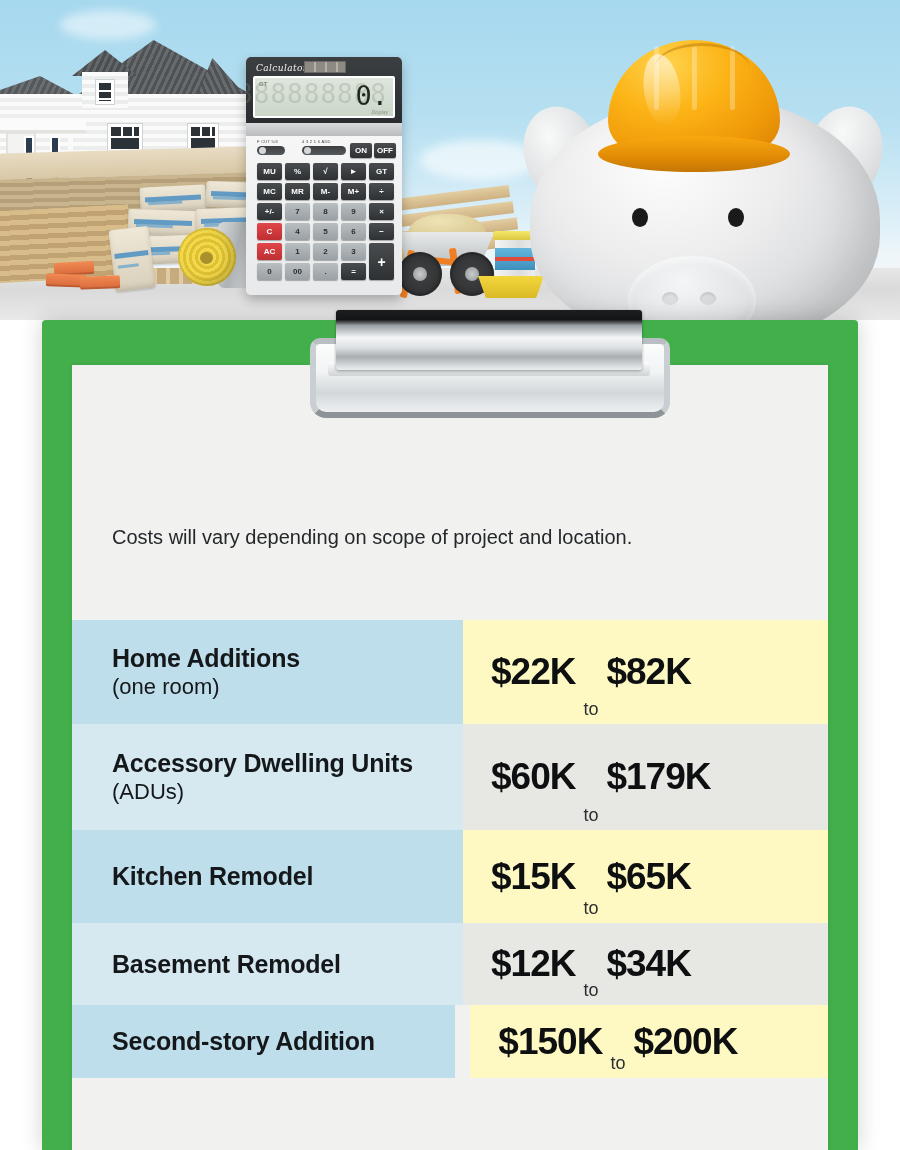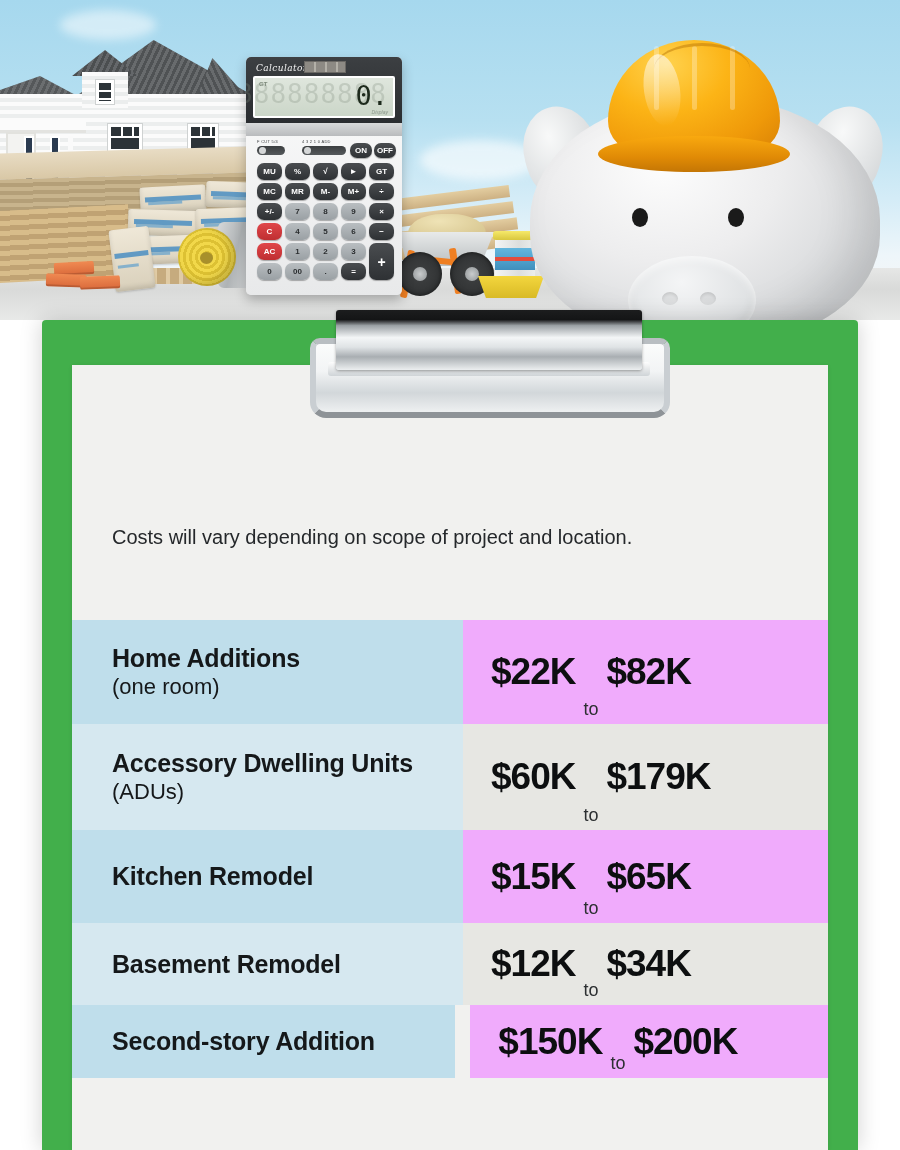--- a/index.html
+++ b/index.html
@@ -135,21 +135,21 @@
     font-size:26px; line-height:26px; color:#7f8c7d; opacity:.28; letter-spacing:1px; }
   .lcd-val{ position:absolute; right:5px; top:4px; font-family:"DejaVu Sans Mono",monospace;
     font-size:27px; line-height:27px; color:#1d2a1c; }
   .lcd-disp{ position:absolute; right:5px; bottom:1px; font-size:5px; color:#8a968a; font-style:italic; }
   .calc-band{ position:absolute; left:0; top:66px; width:100%; height:13px;
     background:linear-gradient(to bottom,#d8dadb,#b9bbbd); }
   .switch-lbl{ position:absolute; font-size:4px; color:#3b3e40; letter-spacing:.3px; }
   .switch{ position:absolute; height:9px; border-radius:5px;
     background:linear-gradient(to bottom,#3b3e40,#55595c); }
   .switch b{ position:absolute; left:2px; top:1px; width:7px; height:7px; border-radius:50%; background:#d5d7d8; }
-  .key{ position:absolute; border-radius:7px; display:flex; align-items:center; justify-content:center;
+  .key{ position:absolute; border-radius:2px; display:flex; align-items:center; justify-content:center;
     font-size:8px; font-weight:bold; color:#fff;
     background:linear-gradient(to bottom,#4a4d50,#2e3134); box-shadow:0 1px 1px rgba(0,0,0,.3); }
   .key.num{ background:linear-gradient(to bottom,#b9bec1,#9aa0a4); color:#2a2d2f; }
   .key.red{ background:linear-gradient(to bottom,#e0474a,#bf2e31); }
 
   
   .piggy{ position:absolute; left:520px; top:40px; width:390px; height:262px; }
   .pig-body{ position:absolute; left:10px; top:56px; width:350px; height:248px; border-radius:50% 50% 44% 44%;
     background:radial-gradient(ellipse at 38% 28%,#fdfdfd 0%,#ededee 38%,#d6d8da 72%,#bfc2c5 100%);
     box-shadow:inset -22px -14px 40px rgba(0,0,0,.10); }
@@ -204,21 +204,21 @@
   .title{ position:absolute; left:40px; top:92px; font-size:50px; line-height:56px;
     font-weight:bold; color:#27409b; letter-spacing:-.6px; white-space:nowrap; }
   .subtitle{ position:absolute; left:40px; top:159px; font-size:20px; line-height:26px;
     color:#25282b; white-space:nowrap; }
 
   
   .tbl{ position:absolute; left:0; top:255px; width:756px; }
   .row{ display:flex; width:100%; }
   .lbl-cell{ width:391px; display:flex; flex-direction:column; justify-content:center; padding:0 0 0 40px; }
   .val-cell{ width:365px; display:flex; align-items:center; padding-left:28px; }
-  .row.odd  .lbl-cell{ background:#bfdeeb; } .row.odd  .val-cell{ background:#f0abfc;padding-left:28px; }
+  .row.odd  .lbl-cell{ background:#bfdeeb; } .row.odd  .val-cell{ background:#fef9c3;padding-left:28px; }
   .row.even .lbl-cell{ background:#d6e8f0; } .row.even .val-cell{ background:#e7e7e3;align-items:center; }
   .lbl-main{ font-size:25px; line-height:29px; font-weight:bold; color:#15181a; letter-spacing:-.2px; }
   .lbl-sub{ font-size:22px; line-height:27px; color:#15181a; }
   .amount{ font-size:37px; line-height:40px; font-weight:bold; color:#0d0f10; letter-spacing:-1px; }
   .to{ font-size:18px; line-height:20px; font-weight:normal; color:#2c2f31; padding:0 8px; align-self:flex-end;
        position:relative; bottom:5px; }
 </style>
 </head>
 <body>
 

